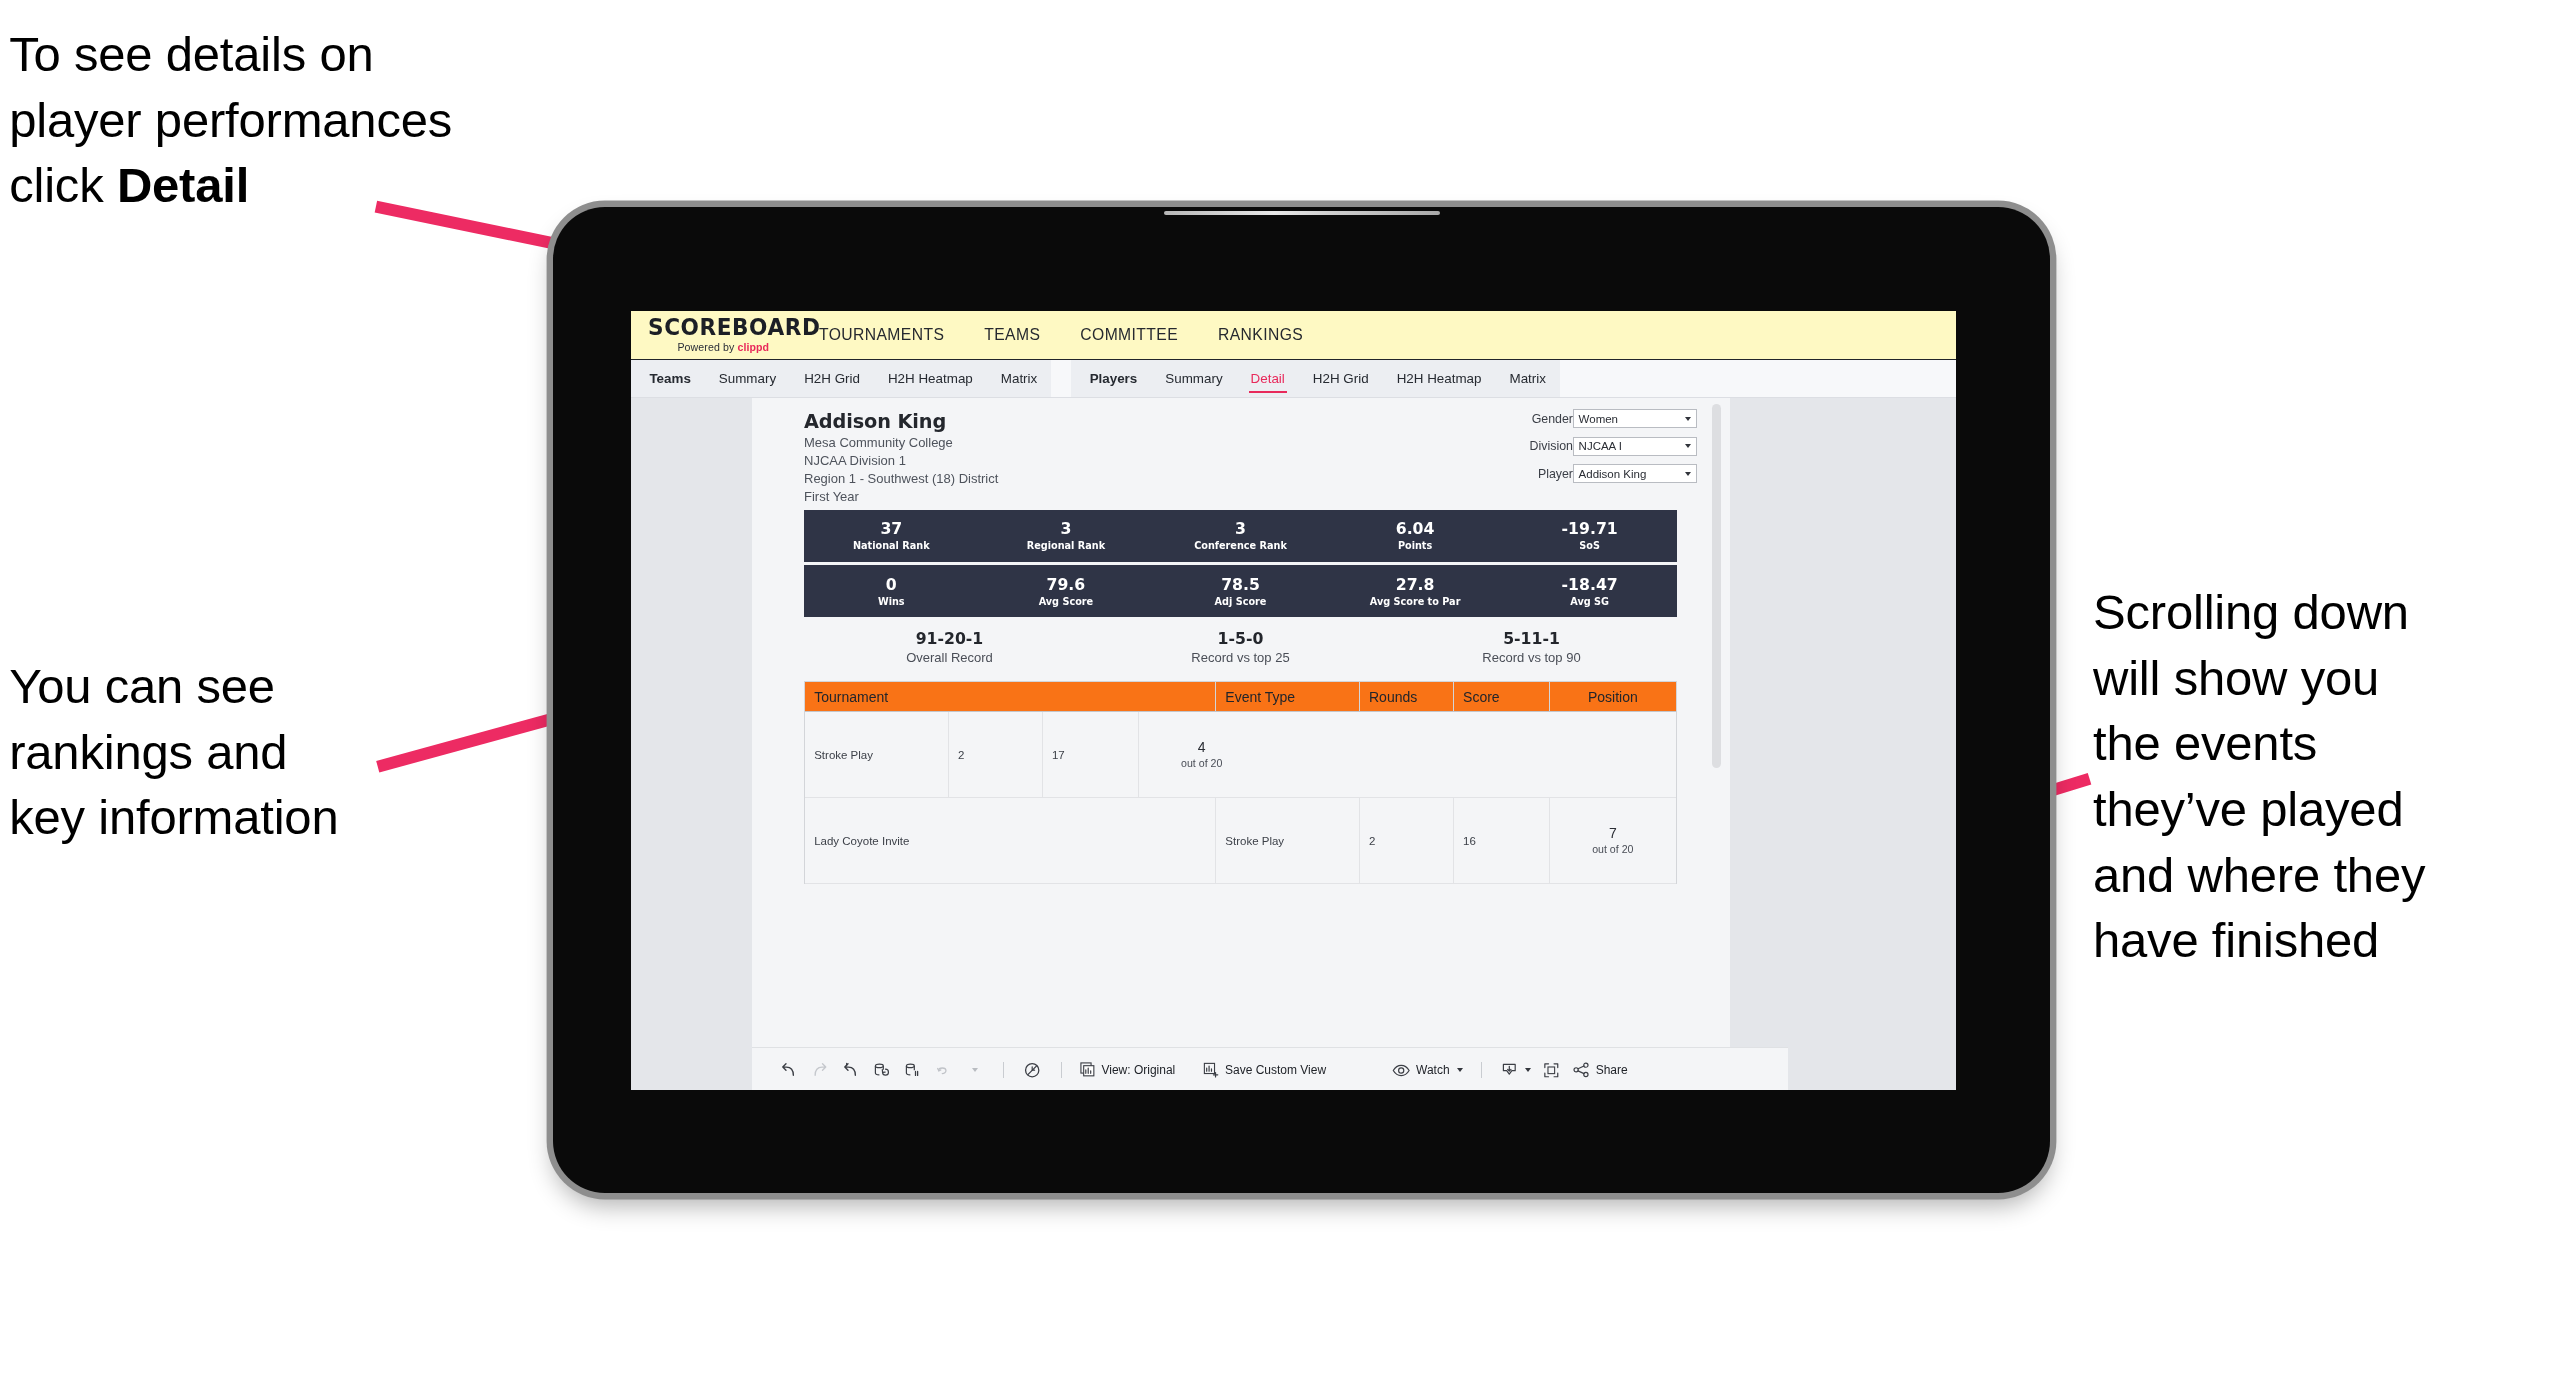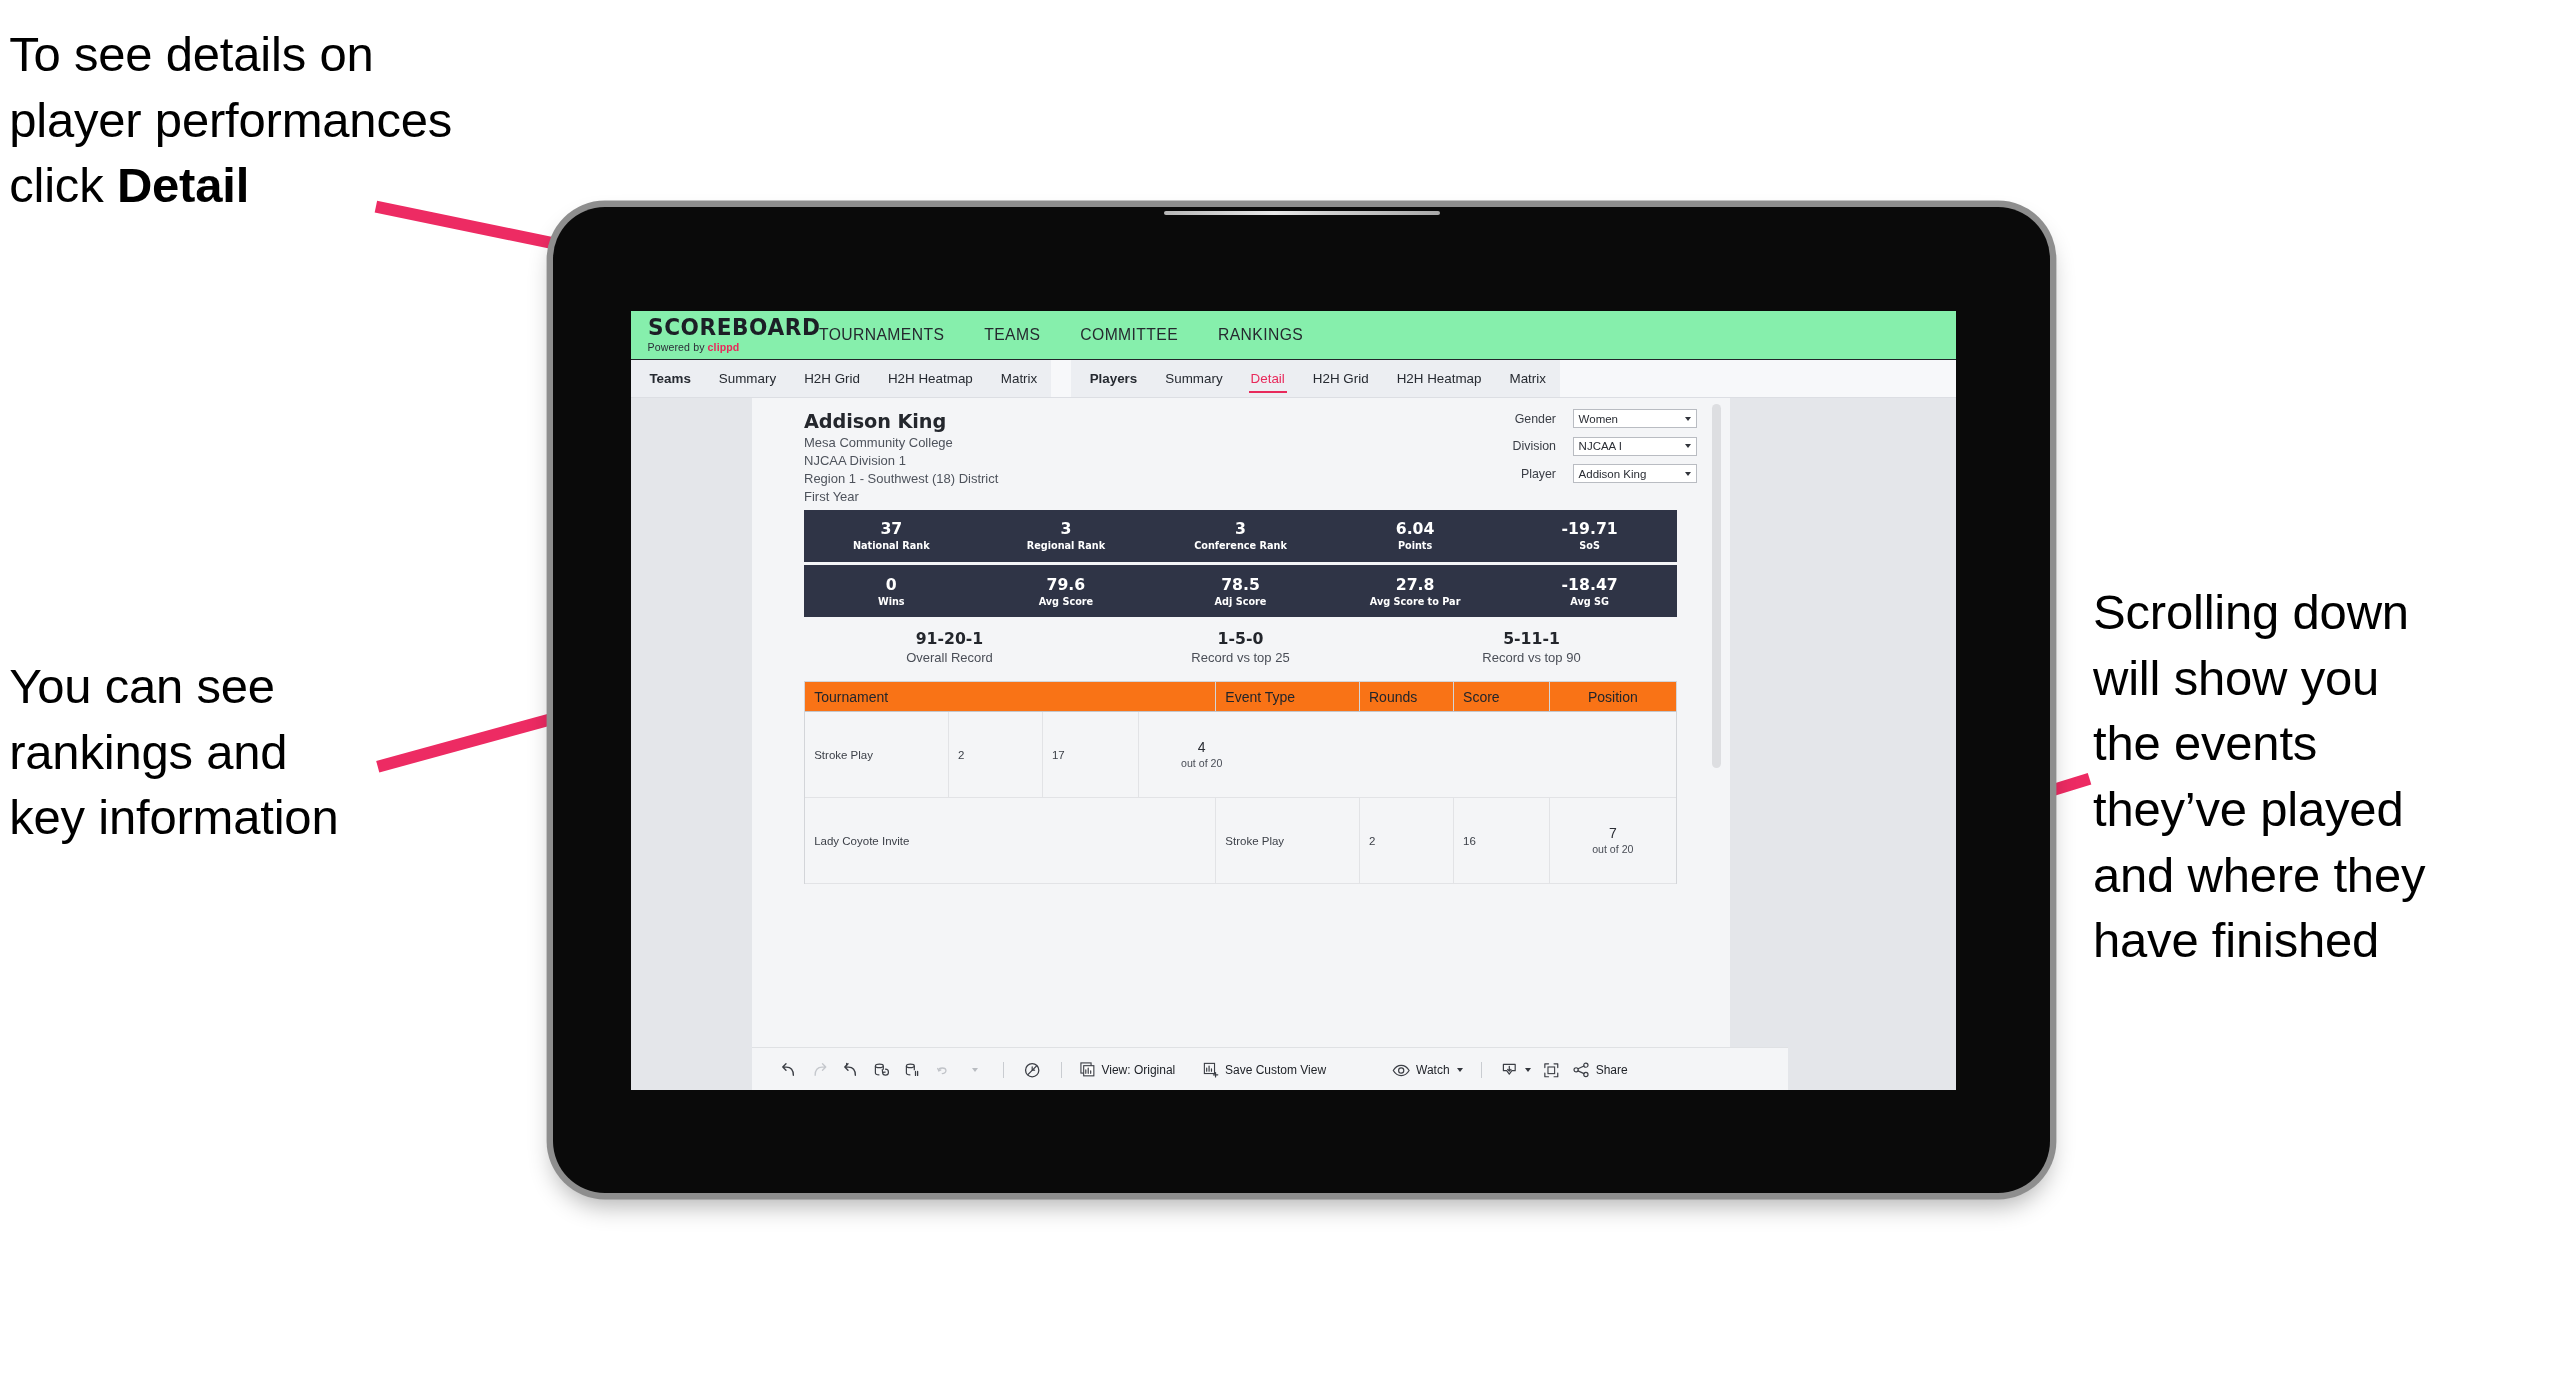--- a/index.html
+++ b/index.html
@@ -65,25 +65,26 @@
     top: 104px;
     width: 1325px;
     height: 779px;
     background: #e9eaed;
     overflow: hidden;
   }
 
   
   #app-header {
     height: 48px;
-    background: #86efac;
+    background: #fef9c3;
     display: flex;
     align-items: stretch;
     border-bottom: 1.8px solid #22252b;
     position: relative;
+    text-align: center;
   }
   #brand-block {
     width: 168px;
     padding: 4.6px 0 0 16.6px;
     box-sizing: border-box;
   }
   #brand-title {
     font-family: "DejaVu Sans", sans-serif;
     font-size: 23px;
     font-weight: 700;
@@ -210,21 +211,21 @@
   }
   .filter-row {
     display: flex;
     align-items: center;
     justify-content: flex-end;
     margin-bottom: 8.3px;
   }
   .filter-label {
     font-size: 12.4px;
     color: #3a3e46;
-    margin-right: 17px;
+    margin-right: 0;
   }
   .filter-select {
     width: 124px;
     height: 19.3px;
     background: #ffffff;
     border: 0.9px solid #b9bcc2;
     font-size: 11.5px;
     color: #2a2d34;
     display: flex;
     align-items: center;

